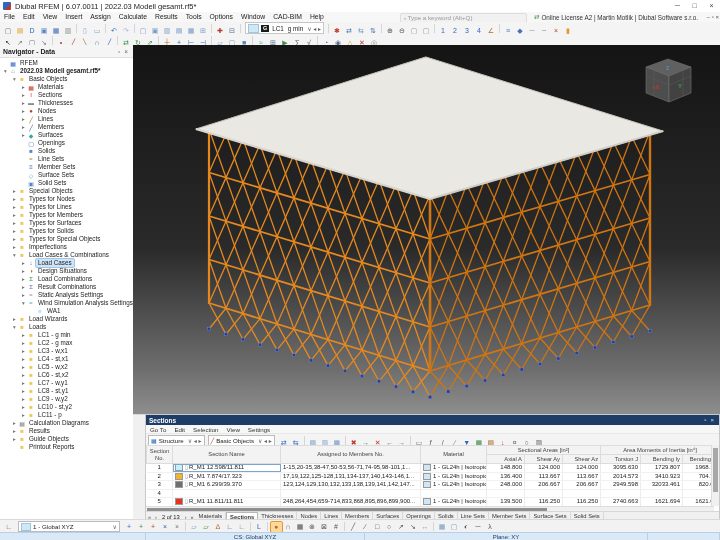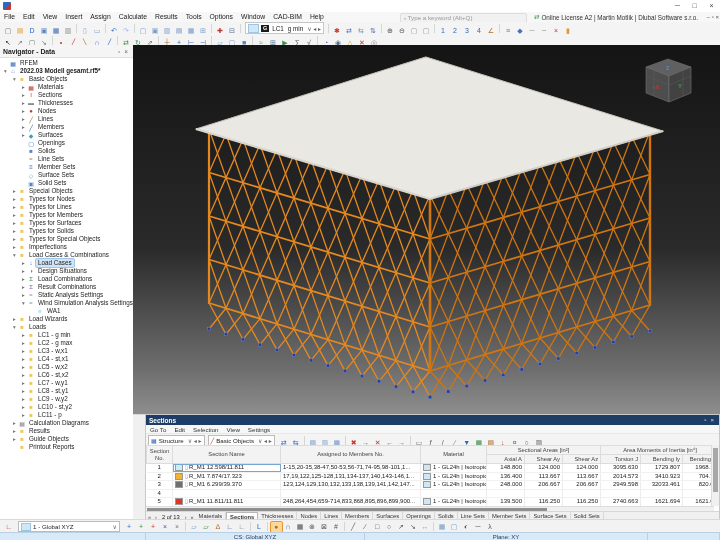--- a/index.html
+++ b/index.html
@@ -91,20 +91,21 @@
   #cs-chip{width:8px;height:6px;background:#cfe8f5;border:1px solid #9fc6e0;margin-right:2px;}
   #statusbar{left:0;top:532px;width:720px;height:8px;background:#d9e9f8;border-top:1px solid #b8cfe4;
     display:flex;font-size:6px;color:#1a3a5c;}
   .seg{border-right:1px solid #b8cfe4;display:flex;align-items:center;justify-content:center;height:8px;}
 </style>
 </head>
 <body>
 
 <div class="abs" id="titlebar">
   <span id="appicon"></span>
+  <span>Dlubal RFEM | 6.07.0011 | 2022.03 Modell gesamt.rf5*</span>
   <span style="flex:1"></span>
   <span class="wctrl">─</span>
   <span class="wctrl">□</span>
   <span class="wctrl">×</span>
 </div>
 
 <div class="abs" id="menubar">
   <span id="menu-items"><span class="menu-item">File</span><span class="menu-item">Edit</span><span class="menu-item">View</span><span class="menu-item">Insert</span><span class="menu-item">Assign</span><span class="menu-item">Calculate</span><span class="menu-item">Results</span><span class="menu-item">Tools</span><span class="menu-item">Options</span><span class="menu-item">Window</span><span class="menu-item">CAD-BIM</span><span class="menu-item">Help</span></span>
   <span id="searchbox">
     <span style="color:#888">› </span><span>Type a keyword (Alt+Q)</span>

